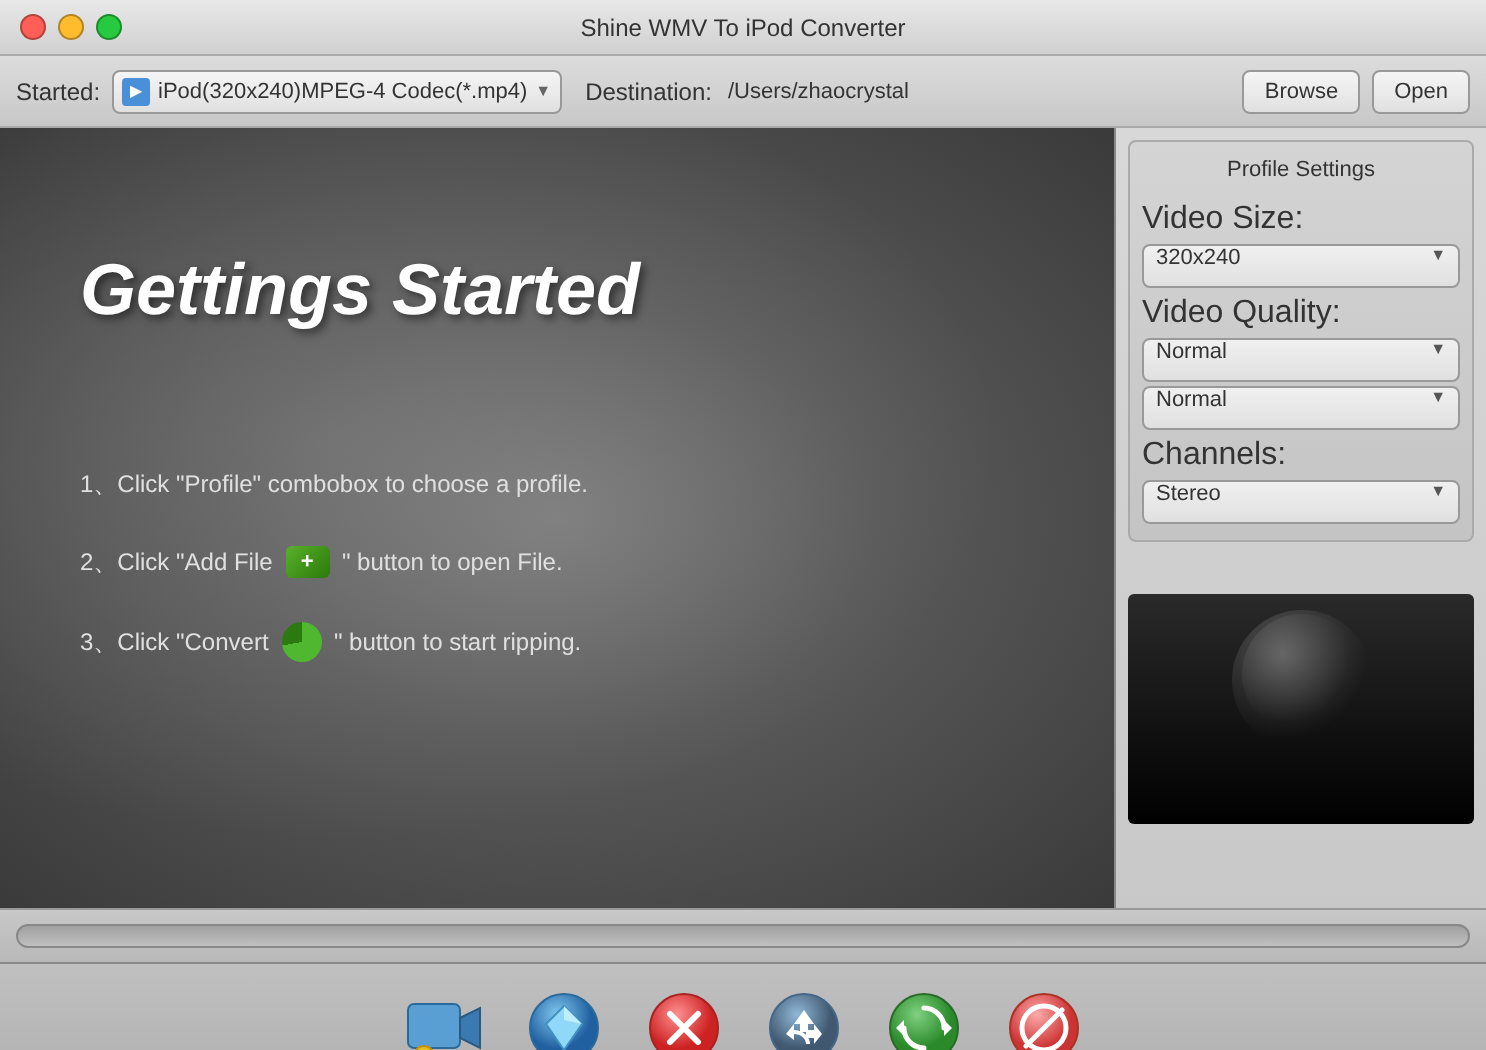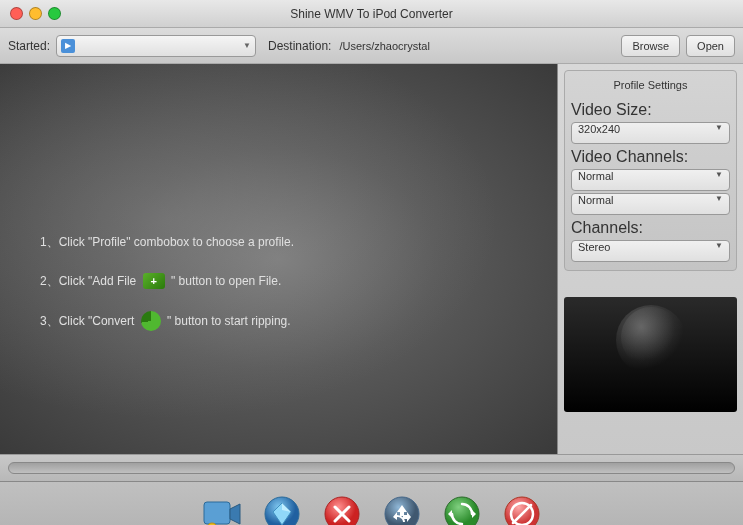--- a/index.html
+++ b/index.html
@@ -324,32 +324,34 @@
     <div class="tb-btn minimize"></div>
     <div class="tb-btn maximize"></div>
   </div>
   <span class="title-bar-title">Shine WMV To iPod Converter</span>
 </div>
 
 <div class="toolbar">
   <span class="toolbar-label">Started:</span>
   <div class="profile-select">
     <div class="profile-icon">▶</div>
+    <span>iPod(320x240)MPEG-4 Codec(*.mp4)</span>
     <span class="select-arrow">▼</span>
   </div>
   <span class="dest-label">Destination:</span>
   <span class="dest-path">/Users/zhaocrystal</span>
   <div class="spacer"></div>
   <div class="toolbar-btn">Browse</div>
   <div class="toolbar-btn">Open</div>
 </div>
 
 <div class="main-area">
 
   <div class="preview-panel">
+    <div class="getting-started-title">Gettings Started</div>
     <div class="instructions">
       <div class="instruction-item">
         <span>1、Click "Profile" combobox to choose a profile.</span>
       </div>
       <div class="instruction-item">
         <span>
           2、Click "Add File
           <span style="display:inline-block; width:22px; height:16px; background:linear-gradient(135deg,#5ab02a,#2a7a0a); border-radius:3px; margin:0 3px; vertical-align:middle; position:relative; top:-1px;">
             <span style="color:white;font-size:11px;font-weight:bold;display:flex;align-items:center;justify-content:center;height:100%;">+</span>
           </span>
@@ -369,21 +371,21 @@
   <div class="settings-panel">
     <div class="settings-section">
       <div class="settings-title">Profile Settings</div>
 
       <div class="setting-label">Video Size:</div>
       <div class="setting-select">
         <span>320x240</span>
         <span class="arr">▼</span>
       </div>
 
-      <div class="setting-label">Video Channels:</div>
+      <div class="setting-label">Video Quality:</div>
       <div class="setting-select">
         <span>Normal</span>
         <span class="arr">▼</span>
       </div>
 
       <div class="setting-select">
         <span>Normal</span>
         <span class="arr">▼</span>
       </div>
 

